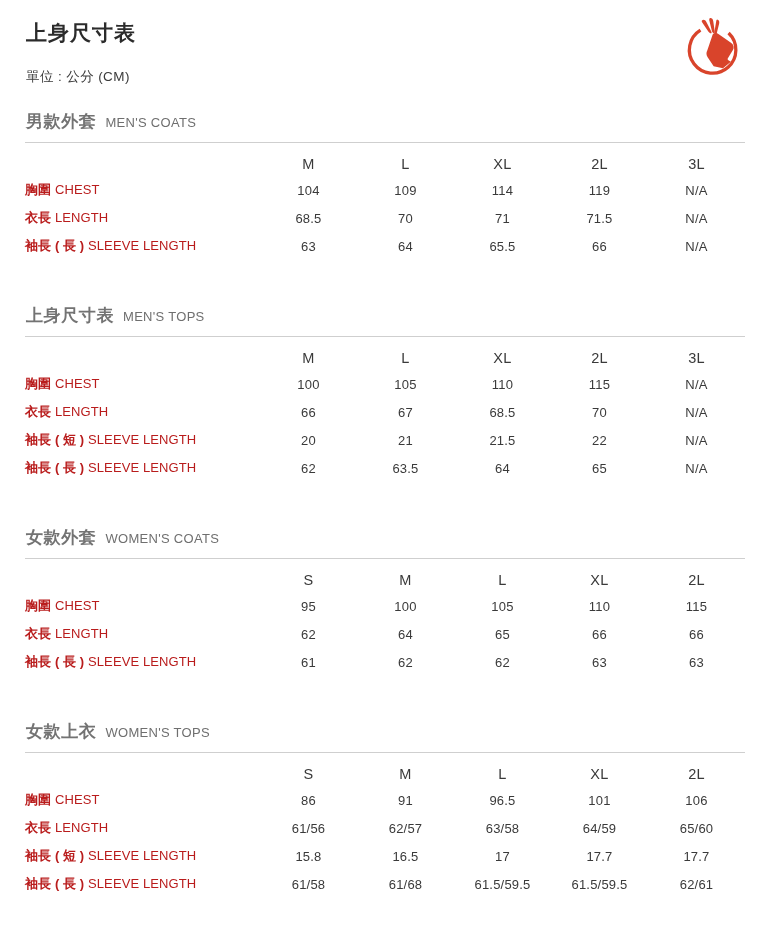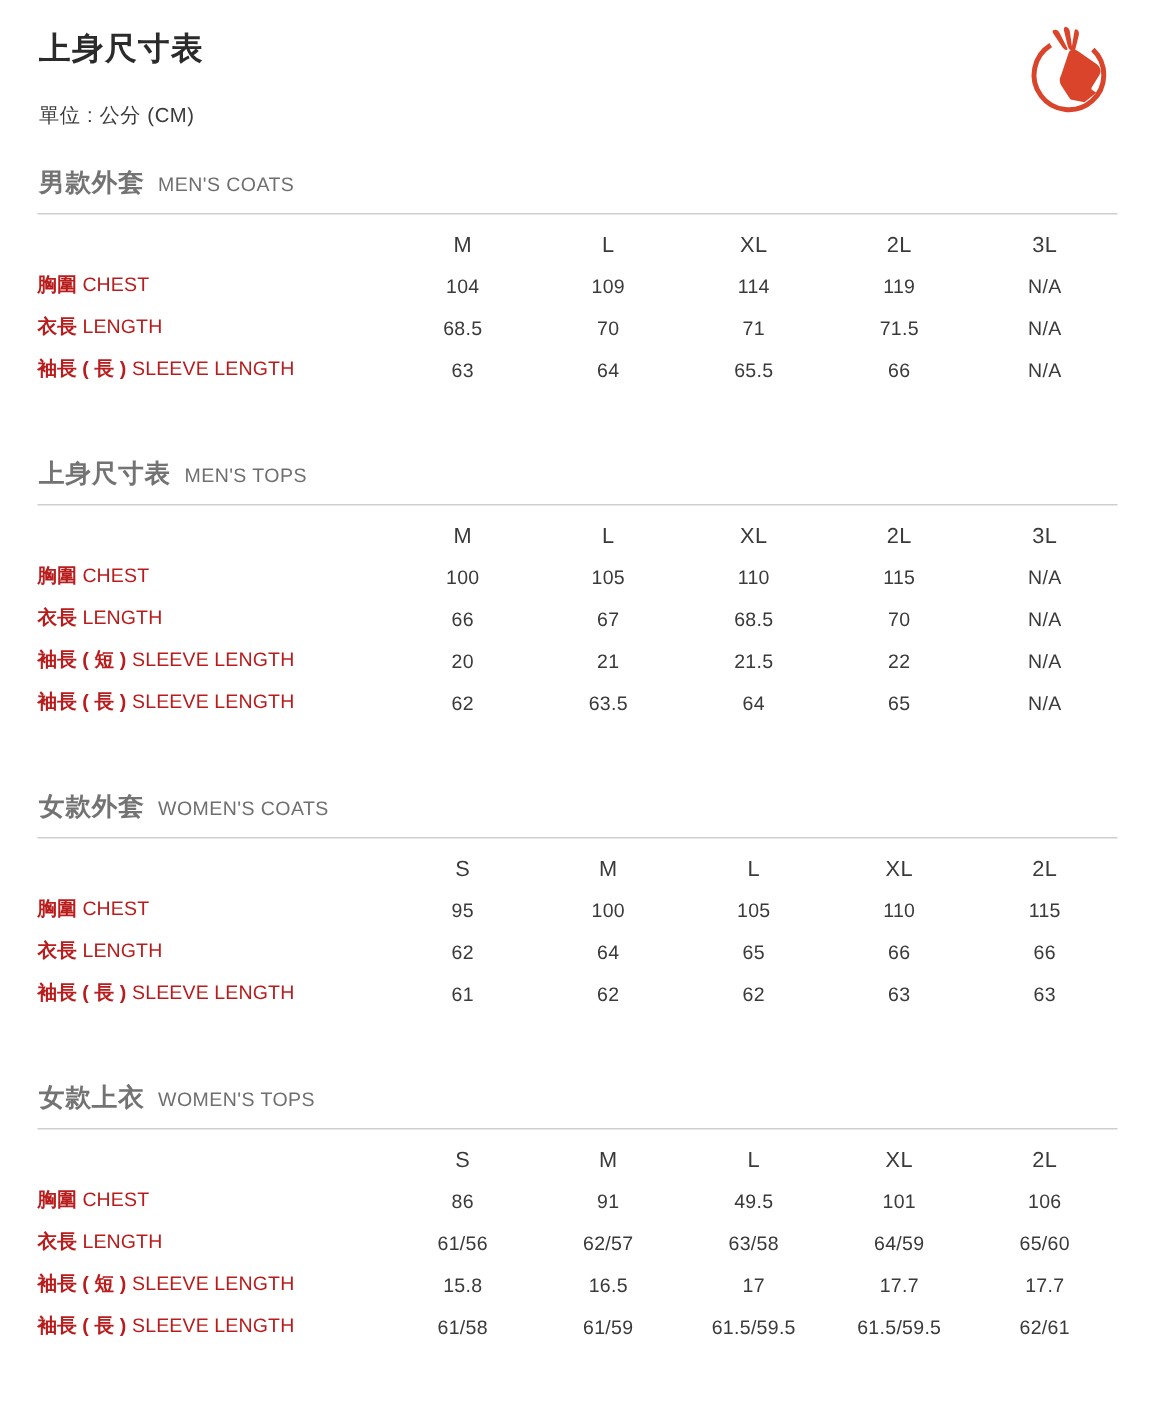--- a/index.html
+++ b/index.html
@@ -299,21 +299,21 @@
           <th class="size-head">L</th>
           <th class="size-head">XL</th>
           <th class="size-head">2L</th>
         </tr>
       </thead>
       <tbody>
         <tr>
           <td class="row-label"><span class="zh">胸圍</span> <span>CHEST</span></td>
           <td class="value">86</td>
           <td class="value">91</td>
-          <td class="value">49.5</td>
+          <td class="value">96.5</td>
           <td class="value">101</td>
           <td class="value">106</td>
         </tr>
         <tr>
           <td class="row-label"><span class="zh">衣長</span> <span>LENGTH</span></td>
           <td class="value">61/56</td>
           <td class="value">62/57</td>
           <td class="value">63/58</td>
           <td class="value">64/59</td>
           <td class="value">65/60</td>
@@ -322,21 +322,21 @@
           <td class="row-label"><span class="zh">袖長 ( 短 )</span> <span>SLEEVE LENGTH</span></td>
           <td class="value">15.8</td>
           <td class="value">16.5</td>
           <td class="value">17</td>
           <td class="value">17.7</td>
           <td class="value">17.7</td>
         </tr>
         <tr>
           <td class="row-label"><span class="zh">袖長 ( 長 )</span> <span>SLEEVE LENGTH</span></td>
           <td class="value">61/58</td>
-          <td class="value">61/59</td>
+          <td class="value">61/68</td>
           <td class="value">61.5/59.5</td>
           <td class="value">61.5/59.5</td>
           <td class="value">62/61</td>
         </tr>
       </tbody>
     </table>
   </div>
 
 </div>
 

